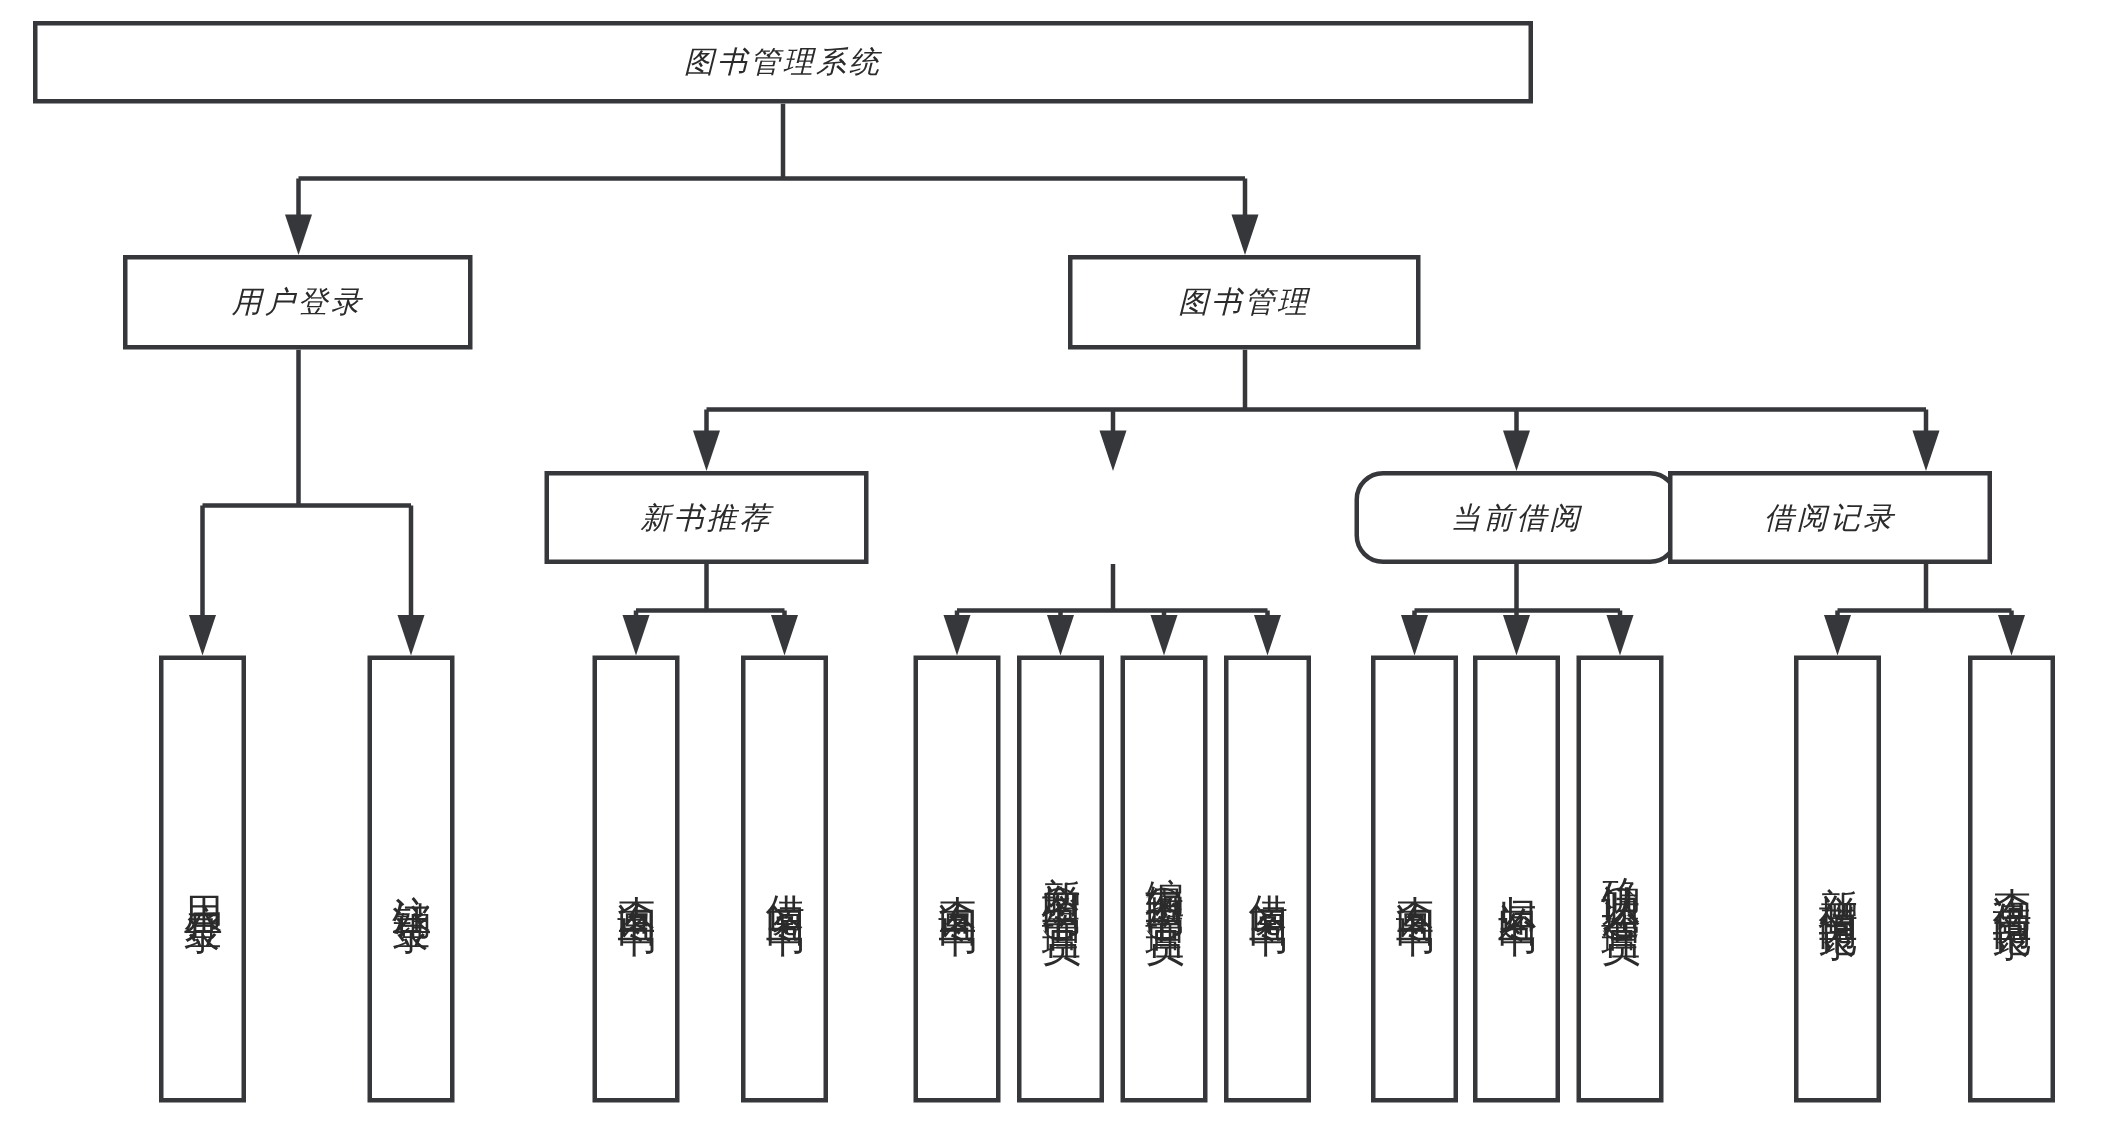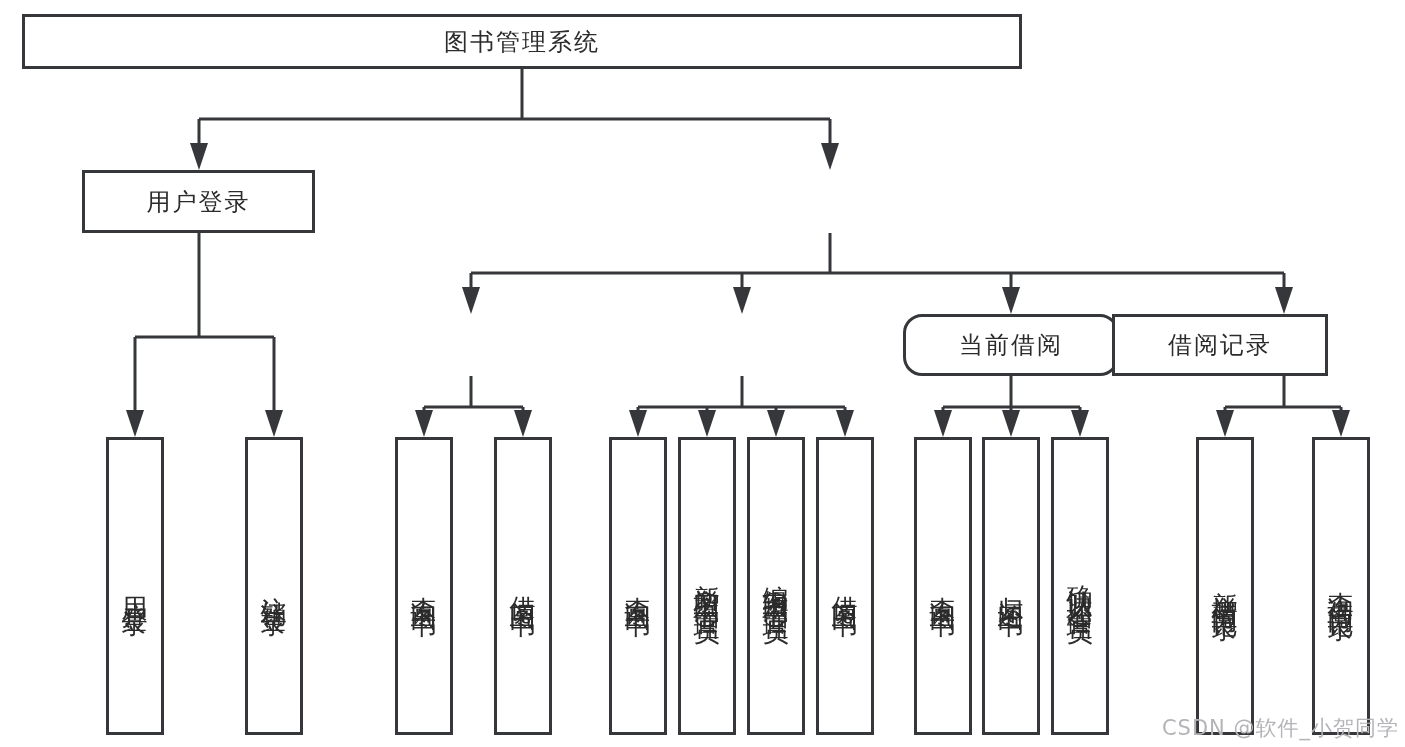--- a/index.html
+++ b/index.html
@@ -26,21 +26,21 @@
   .connectors path{stroke:currentColor;stroke-width:3;fill:none;}
   .connectors polygon{fill:currentColor;stroke:none;}
   .node{
     position:absolute;
     background:#ffffff;
     border:3px solid var(--box-border);
     box-sizing:border-box;
     display:flex;align-items:center;justify-content:center;
     z-index:2;
   }
-  .hbox{font-size:24px;letter-spacing:2px;white-space:nowrap;}
+  .hbox{font-size:20px;letter-spacing:2px;white-space:nowrap;font-style:italic;}
   .leaf .vtext{
     writing-mode:vertical-rl;
     text-orientation:mixed;
     font-size:26px;
     letter-spacing:5px;
     line-height:1;
   }
   .watermark{
     position:absolute;
     right:6px;bottom:5px;
@@ -102,21 +102,23 @@
     <g>
       <path d="M1284 376 V407 M1225 407 H1341 M1225 407 V414 M1341 407 V414"></path>
       <polygon points="1216,410 1234,410 1225,437"></polygon>
       <polygon points="1332,410 1350,410 1341,437"></polygon>
     </g>
   </svg>
 
   <div class="node hbox" style="left:22px;top:14px;width:1000px;height:55px;">图书管理系统</div>
 
   <div class="node hbox" style="left:82px;top:170px;width:233px;height:63px;">用户登录</div>
+  <div class="node hbox" style="left:712px;top:170px;width:235px;height:63px;">图书管理</div>
 
+  <div class="node hbox" style="left:363px;top:314px;width:216px;height:62px;">新书推荐</div>
   <div class="node hbox" style="left:903px;top:314px;width:216px;height:62px;border-radius:19px;">当前借阅</div>
   <div class="node hbox" style="left:1112px;top:314px;width:216px;height:62px;">借阅记录</div>
 
   <div class="node leaf" style="left:106px;top:437px;width:58px;height:298px;">
     <span class="vtext">用户登录</span>
   </div>
   <div class="node leaf" style="left:245px;top:437px;width:58px;height:298px;">
     <span class="vtext">注销登录</span>
   </div>
 
@@ -150,15 +152,14 @@
     <span class="vtext">确认归还（管理员）</span>
   </div>
 
   <div class="node leaf" style="left:1196px;top:437px;width:58px;height:298px;">
     <span class="vtext">新增借阅记录</span>
   </div>
   <div class="node leaf" style="left:1312px;top:437px;width:58px;height:298px;">
     <span class="vtext">查询借阅记录</span>
   </div>
 
-  <div class="watermark">CSDN @软件_小贺同学</div>
 
 </div>
 
 </body></html>

